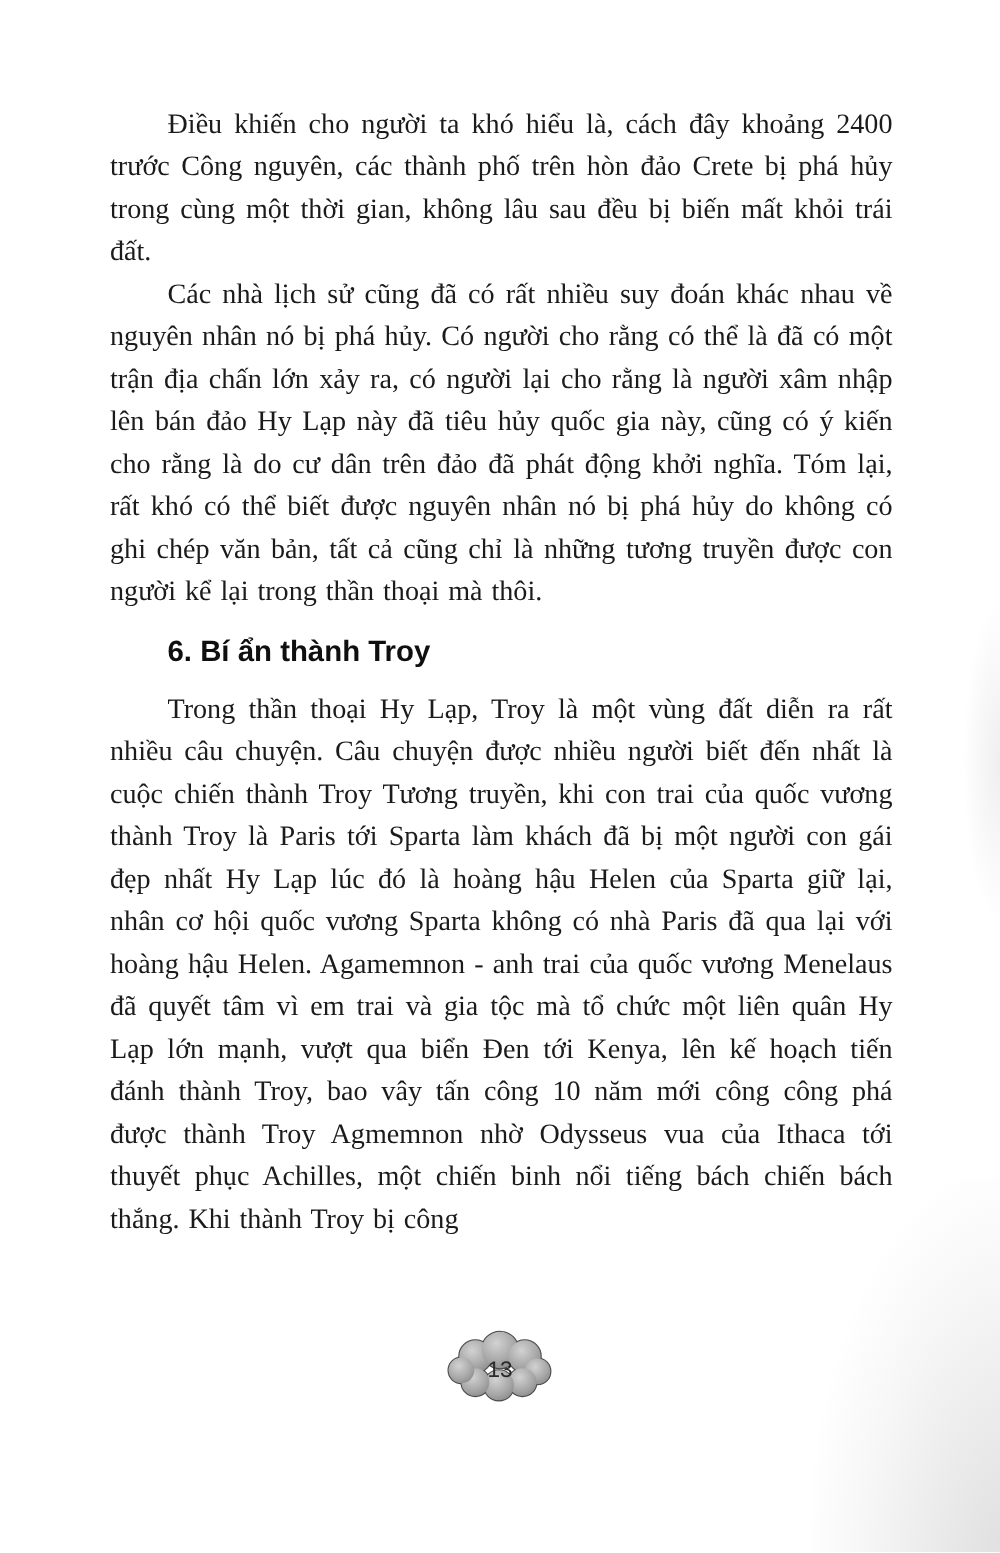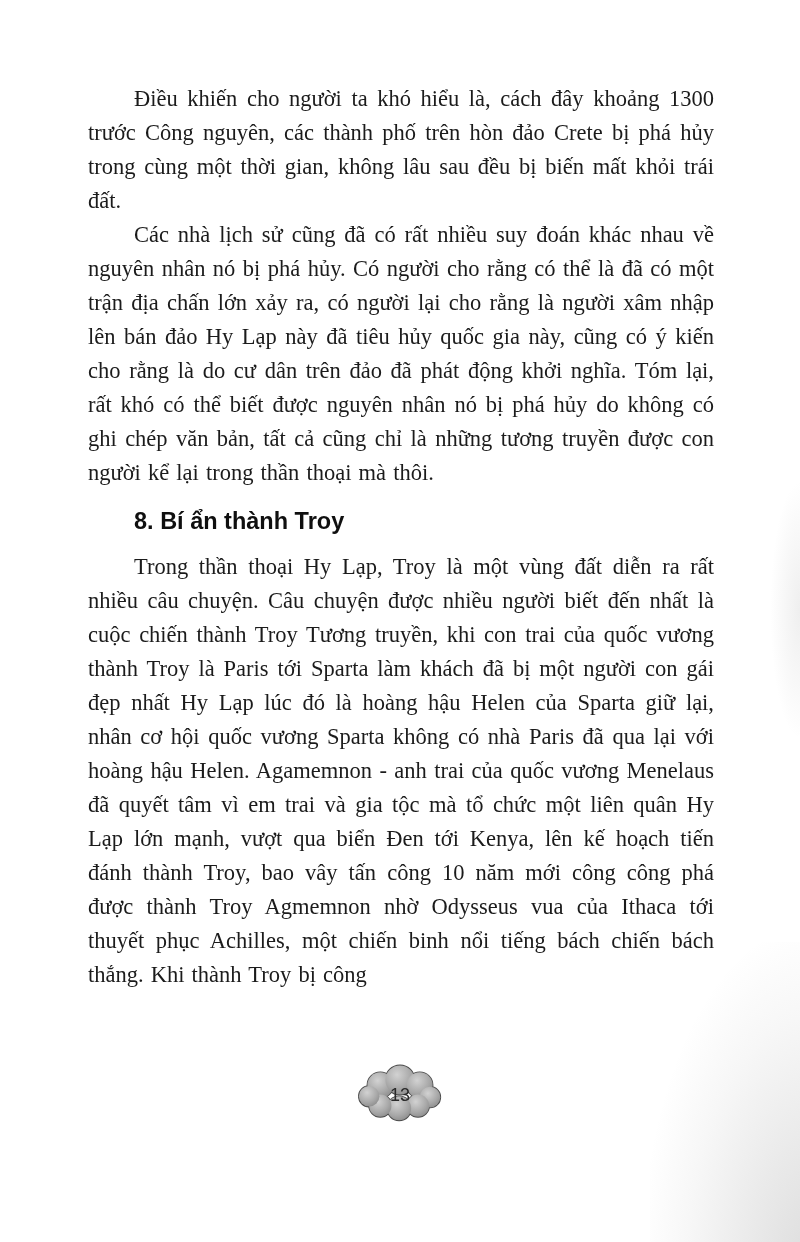--- a/index.html
+++ b/index.html
@@ -70,23 +70,23 @@
     fill: #2a2a2a;
   }
 </style>
 </head>
 <body>
 
 <div class="page">
   <div class="edge-smudge"></div>
 
   <div class="content">
-    <p class="para">Điều khiến cho người ta khó hiểu là, cách đây khoảng 1300 trước Công nguyên, các thành phố trên hòn đảo Crete bị phá hủy trong cùng một thời gian, không lâu sau đều bị biến mất khỏi trái đất.</p>
+    <p class="para">Điều khiến cho người ta khó hiểu là, cách đây khoảng 2400 trước Công nguyên, các thành phố trên hòn đảo Crete bị phá hủy trong cùng một thời gian, không lâu sau đều bị biến mất khỏi trái đất.</p>
     <p class="para">Các nhà lịch sử cũng đã có rất nhiều suy đoán khác nhau về nguyên nhân nó bị phá hủy. Có người cho rằng có thể là đã có một trận địa chấn lớn xảy ra, có người lại cho rằng là người xâm nhập lên bán đảo Hy Lạp này đã tiêu hủy quốc gia này, cũng có ý kiến cho rằng là do cư dân trên đảo đã phát động khởi nghĩa. Tóm lại, rất khó có thể biết được nguyên nhân nó bị phá hủy do không có ghi chép văn bản, tất cả cũng chỉ là những tương truyền được con người kể lại trong thần thoại mà thôi.</p>
-    <h2 class="heading">8. Bí ẩn thành Troy</h2>
+    <h2 class="heading">6. Bí ẩn thành Troy</h2>
     <p class="para">Trong thần thoại Hy Lạp, Troy là một vùng đất diễn ra rất nhiều câu chuyện. Câu chuyện được nhiều người biết đến nhất là cuộc chiến thành Troy  Tương truyền, khi con trai của quốc vương thành Troy là Paris tới Sparta làm khách đã bị một người con gái đẹp nhất Hy Lạp lúc đó là hoàng hậu Helen của Sparta giữ lại, nhân cơ hội quốc vương Sparta không có nhà Paris đã qua lại với hoàng hậu Helen. Agamemnon - anh trai của quốc vương Menelaus đã quyết tâm vì em trai và gia tộc mà tổ chức một liên quân Hy Lạp lớn mạnh, vượt qua biển Đen tới Kenya, lên kế hoạch tiến đánh thành Troy, bao vây tấn công 10 năm mới công công phá được thành Troy Agmemnon nhờ Odysseus  vua của Ithaca tới thuyết phục Achilles, một chiến binh nổi tiếng bách chiến bách thắng. Khi thành Troy bị công</p>
   </div>
 
   <div class="page-number-badge">
     <svg width="96" height="60" viewBox="0 0 112 70">
       <defs>
         <radialGradient id="cloudGrad" cx="40%" cy="32%" r="80%">
           <stop offset="0%" stop-color="#d2d2d2"></stop>
           <stop offset="60%" stop-color="#a8a8a8"></stop>
           <stop offset="100%" stop-color="#868686"></stop>

